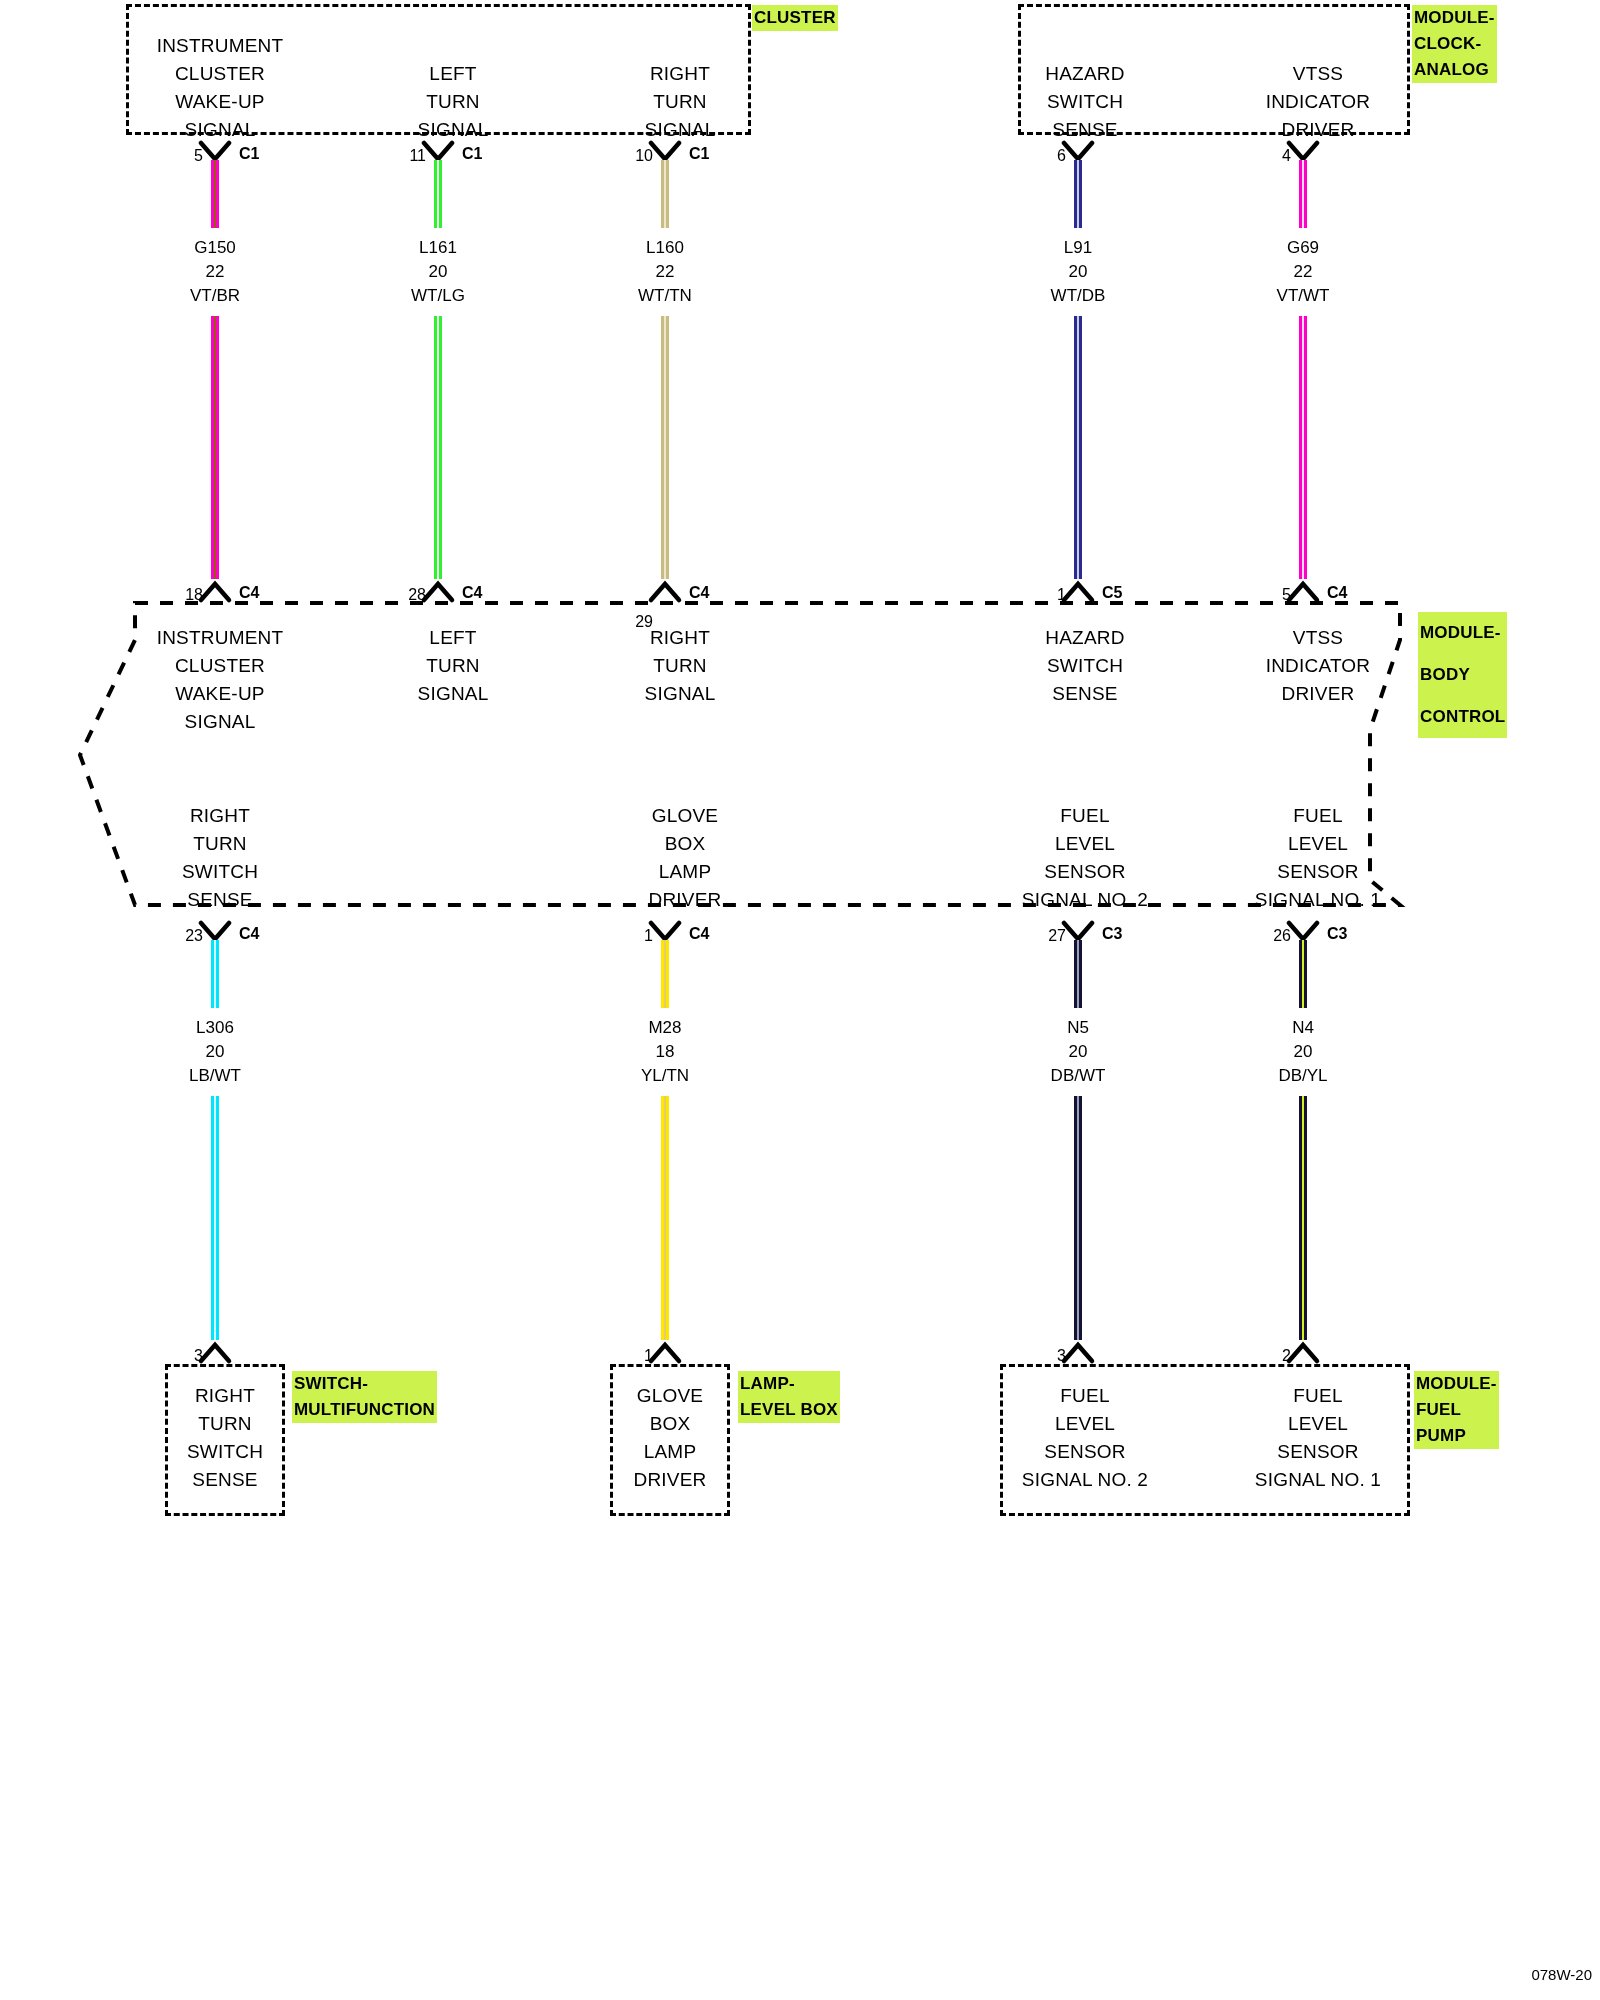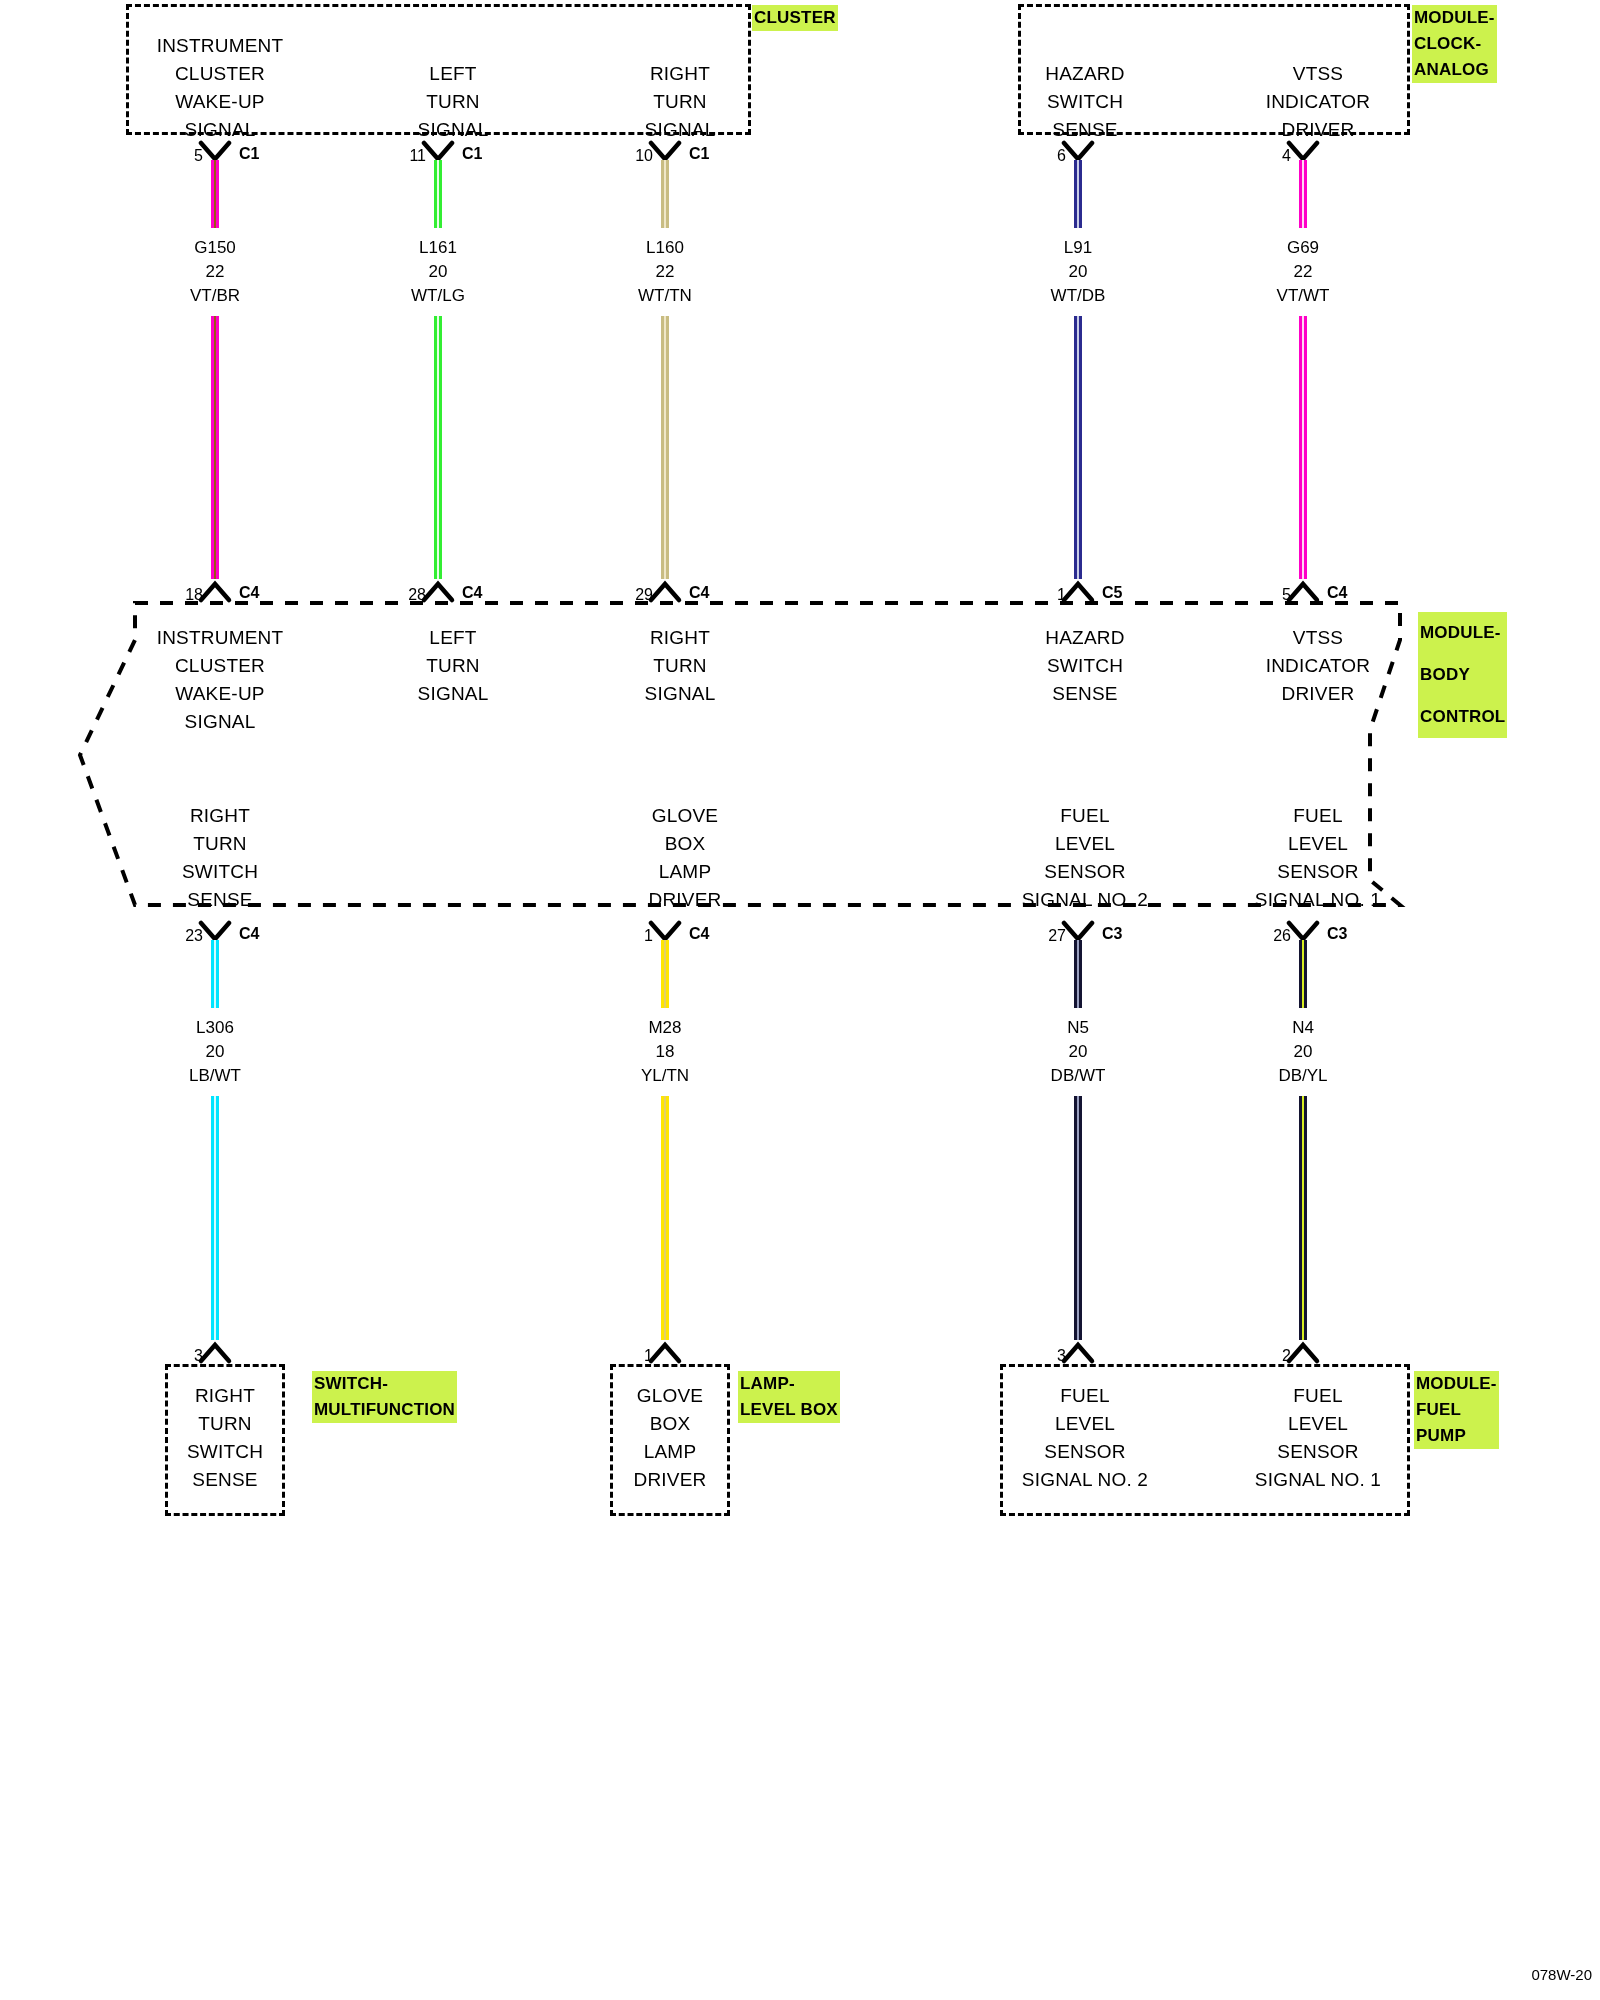--- a/index.html
+++ b/index.html
@@ -183,21 +183,21 @@
     <span>SIGNAL NO. 1</span>
   </div>
 
   <div class="box" style="left:165px;top:1364px;width:120px;height:152px;"></div>
   <div class="term" style="left:125px;top:1382px;width:200px;">
     <span>RIGHT</span>
     <span>TURN</span>
     <span>SWITCH</span>
     <span>SENSE</span>
   </div>
-  <div class="hl" style="left:292px;top:1371px;margin-left:20px;">
+  <div class="hl" style="left:292px;top:1371px;">
     <span style="display:block;">SWITCH-</span>
     <span style="display:block;">MULTIFUNCTION</span>
   </div>
 
   <div class="box" style="left:610px;top:1364px;width:120px;height:152px;"></div>
   <div class="term" style="left:570px;top:1382px;width:200px;">
     <span>GLOVE</span>
     <span>BOX</span>
     <span>LAMP</span>
     <span>DRIVER</span>
@@ -275,21 +275,21 @@
       </div>
       <div style="position:absolute;left:0;top:0;">
         <svg width="44" height="26" style="position: absolute; left: 643px; top: 140px;">
           <path d="M8,3 L22,19 L36,3" fill="none" stroke="#000" stroke-width="4.5" stroke-linecap="round" stroke-linejoin="miter"></path>
         </svg>
         <div class="pin" style="left:605px;top:148px;width:48px;">10</div>
         <div class="cid" style="left:689px;top:146px;">C1</div>
         <svg width="44" height="26" style="position: absolute; left: 643px; top: 579px;">
           <path d="M8,21 L22,5 L36,21" fill="none" stroke="#000" stroke-width="4.5" stroke-linecap="round" stroke-linejoin="miter"></path>
         </svg>
-        <div class="pin" style="left:605px;top:587px;width:48px;">29</div>
+        <div class="pin" style="left:605px;top:614px;width:48px;">29</div>
         <div class="cid" style="left:689px;top:585px;">C4</div>
         <div class="wirelbl" style="left:545px;top:236px;width:240px;">
           <span>L160</span>
           <span>22</span>
           <span>WT/TN</span>
         </div>
         <div class="wire" style="left:661px;top:160px;width:8px;height:68px;background:#c8bc82;">
           <div style="position:absolute;left:3px;top:0;width:2px;height:100%;background:#efe7c8;"></div>
         </div>
         <div class="wire" style="left:661px;top:316px;width:8px;height:263px;background:#c8bc82;">

